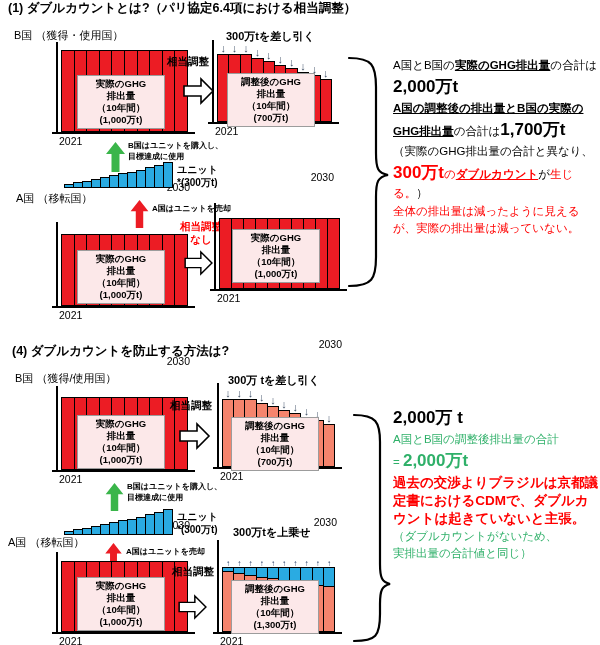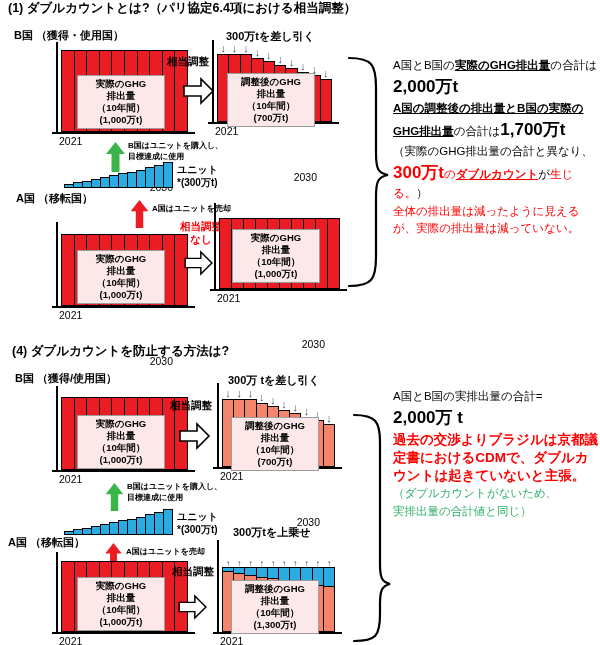--- a/index.html
+++ b/index.html
@@ -1,35 +1,35 @@
 <!DOCTYPE html>
 <html><head>
 <meta charset="utf-8">
 <style>
   html,body{margin:0;padding:0;background:#fff;}
   body{font-family:"Liberation Sans","DejaVu Sans",sans-serif;color:#000;}
   #canvas{position:relative;width:600px;height:645px;background:#fff;overflow:hidden;}
   .abs{position:absolute;}
   .sec-title{position:absolute;font-size:12.5px;font-weight:bold;white-space:nowrap;}
-  .country{position:absolute;font-size:11px;font-weight:bold;white-space:nowrap;text-align:right;}
+  .country{position:absolute;font-size:11px;font-weight:normal;white-space:nowrap;text-align:right;}
   .chart{position:absolute;}
   .chart .y-axis{position:absolute;left:4px;top:0;bottom:0;width:2px;background:#000;}
   .chart .x-axis{position:absolute;left:0;right:-5px;bottom:0;height:2px;background:#000;}
   .bars{position:absolute;left:9px;right:3px;bottom:2px;display:flex;align-items:flex-end;}
   .ubars{position:absolute;display:flex;align-items:flex-end;}
   .bar-col{flex:1;display:flex;flex-direction:column;justify-content:flex-end;margin-right:-1px;height:100%;}
   .bar-seg{border:1px solid #000;box-sizing:border-box;width:100%;}
   .bar-col .bar-seg + .bar-seg{margin-top:-1px;}
   .darr{align-self:center;color:#44546a;font-weight:bold;font-size:11px;line-height:9px;margin-bottom:1px;}
   .uarr{align-self:center;color:#203864;font-weight:bold;font-size:8px;line-height:6px;}
   .chart-label{position:absolute;left:50%;transform:translateX(-50%);width:82px;background:#fce8e9;
     border:1px solid #9c9c9c;font-weight:bold;font-size:9.5px;line-height:1.25;text-align:center;
     white-space:pre-line;padding:2px 2px;z-index:2;}
   .tick{position:absolute;top:100%;font-size:10.5px;margin-top:1px;}
-  .tick.l{left:7px;} .tick.r{right:17px;margin-top:47px;}
+  .tick.l{left:7px;} .tick.r{right:0;margin-top:47px;}
   .chart-title{position:absolute;font-size:11px;font-weight:bold;white-space:nowrap;}
   .adjust{position:absolute;font-size:10.5px;font-weight:bold;white-space:nowrap;}
   .adjust.none{color:#f00;text-align:center;white-space:pre-line;width:46px;line-height:1.25;}
   .cap{position:absolute;font-size:8px;font-weight:bold;white-space:pre-line;line-height:1.35;}
   .unit-label{position:absolute;font-size:10px;font-weight:bold;white-space:pre-line;line-height:1.25;}
   .summary{position:absolute;font-size:11.5px;line-height:1.5;}
   .summary p{margin:0;}
   .mt12{margin-top:12px;} .mt13{margin-top:13px;} .mt14{margin-top:14px;}
   .bu{font-weight:bold;text-decoration:underline;}
   .big{font-size:17px;font-weight:bold;}
@@ -574,19 +574,20 @@
 (1,300万t)</div>
     <span class="tick l">2021</span>
     <span class="tick r">2030</span>
   </div>
 
   <svg class="abs" style="left:350px;top:412px" width="42" height="232" viewBox="0 0 42 232">
     <path d="M4,3 C26,3 30,10 30,30 L30,152 C30,166 32,170 40,172 C32,174 30,178 30,192 L30,202 C30,224 26,229 4,229" fill="none" stroke="#000" stroke-width="2.2" stroke-linecap="round"></path>
   </svg>
 
   <div class="summary" style="left:393px;top:388px;width:208px">
-    <p><span>A国とB国の実排出量の合計=</span><br><span class="big">2,000万 t</span></p>
+    <p><br><span class="big">2,000万 t</span></p>
+    <p class="mt14 green"><span>A国とB国の調整後排出量の合計</span><br><span>= </span><span class="big">2,000万t</span></p>
     <p class="mt12 bigred">過去の交渉よりブラジルは京都議定書におけるCDMで、ダブルカウントは起きていないと主張。</p>
     <p class="mt12 green pre">（ダブルカウントがないため、
 実排出量の合計値と同じ）</p>
   </div>
 
 </div>
 
 </body></html>

